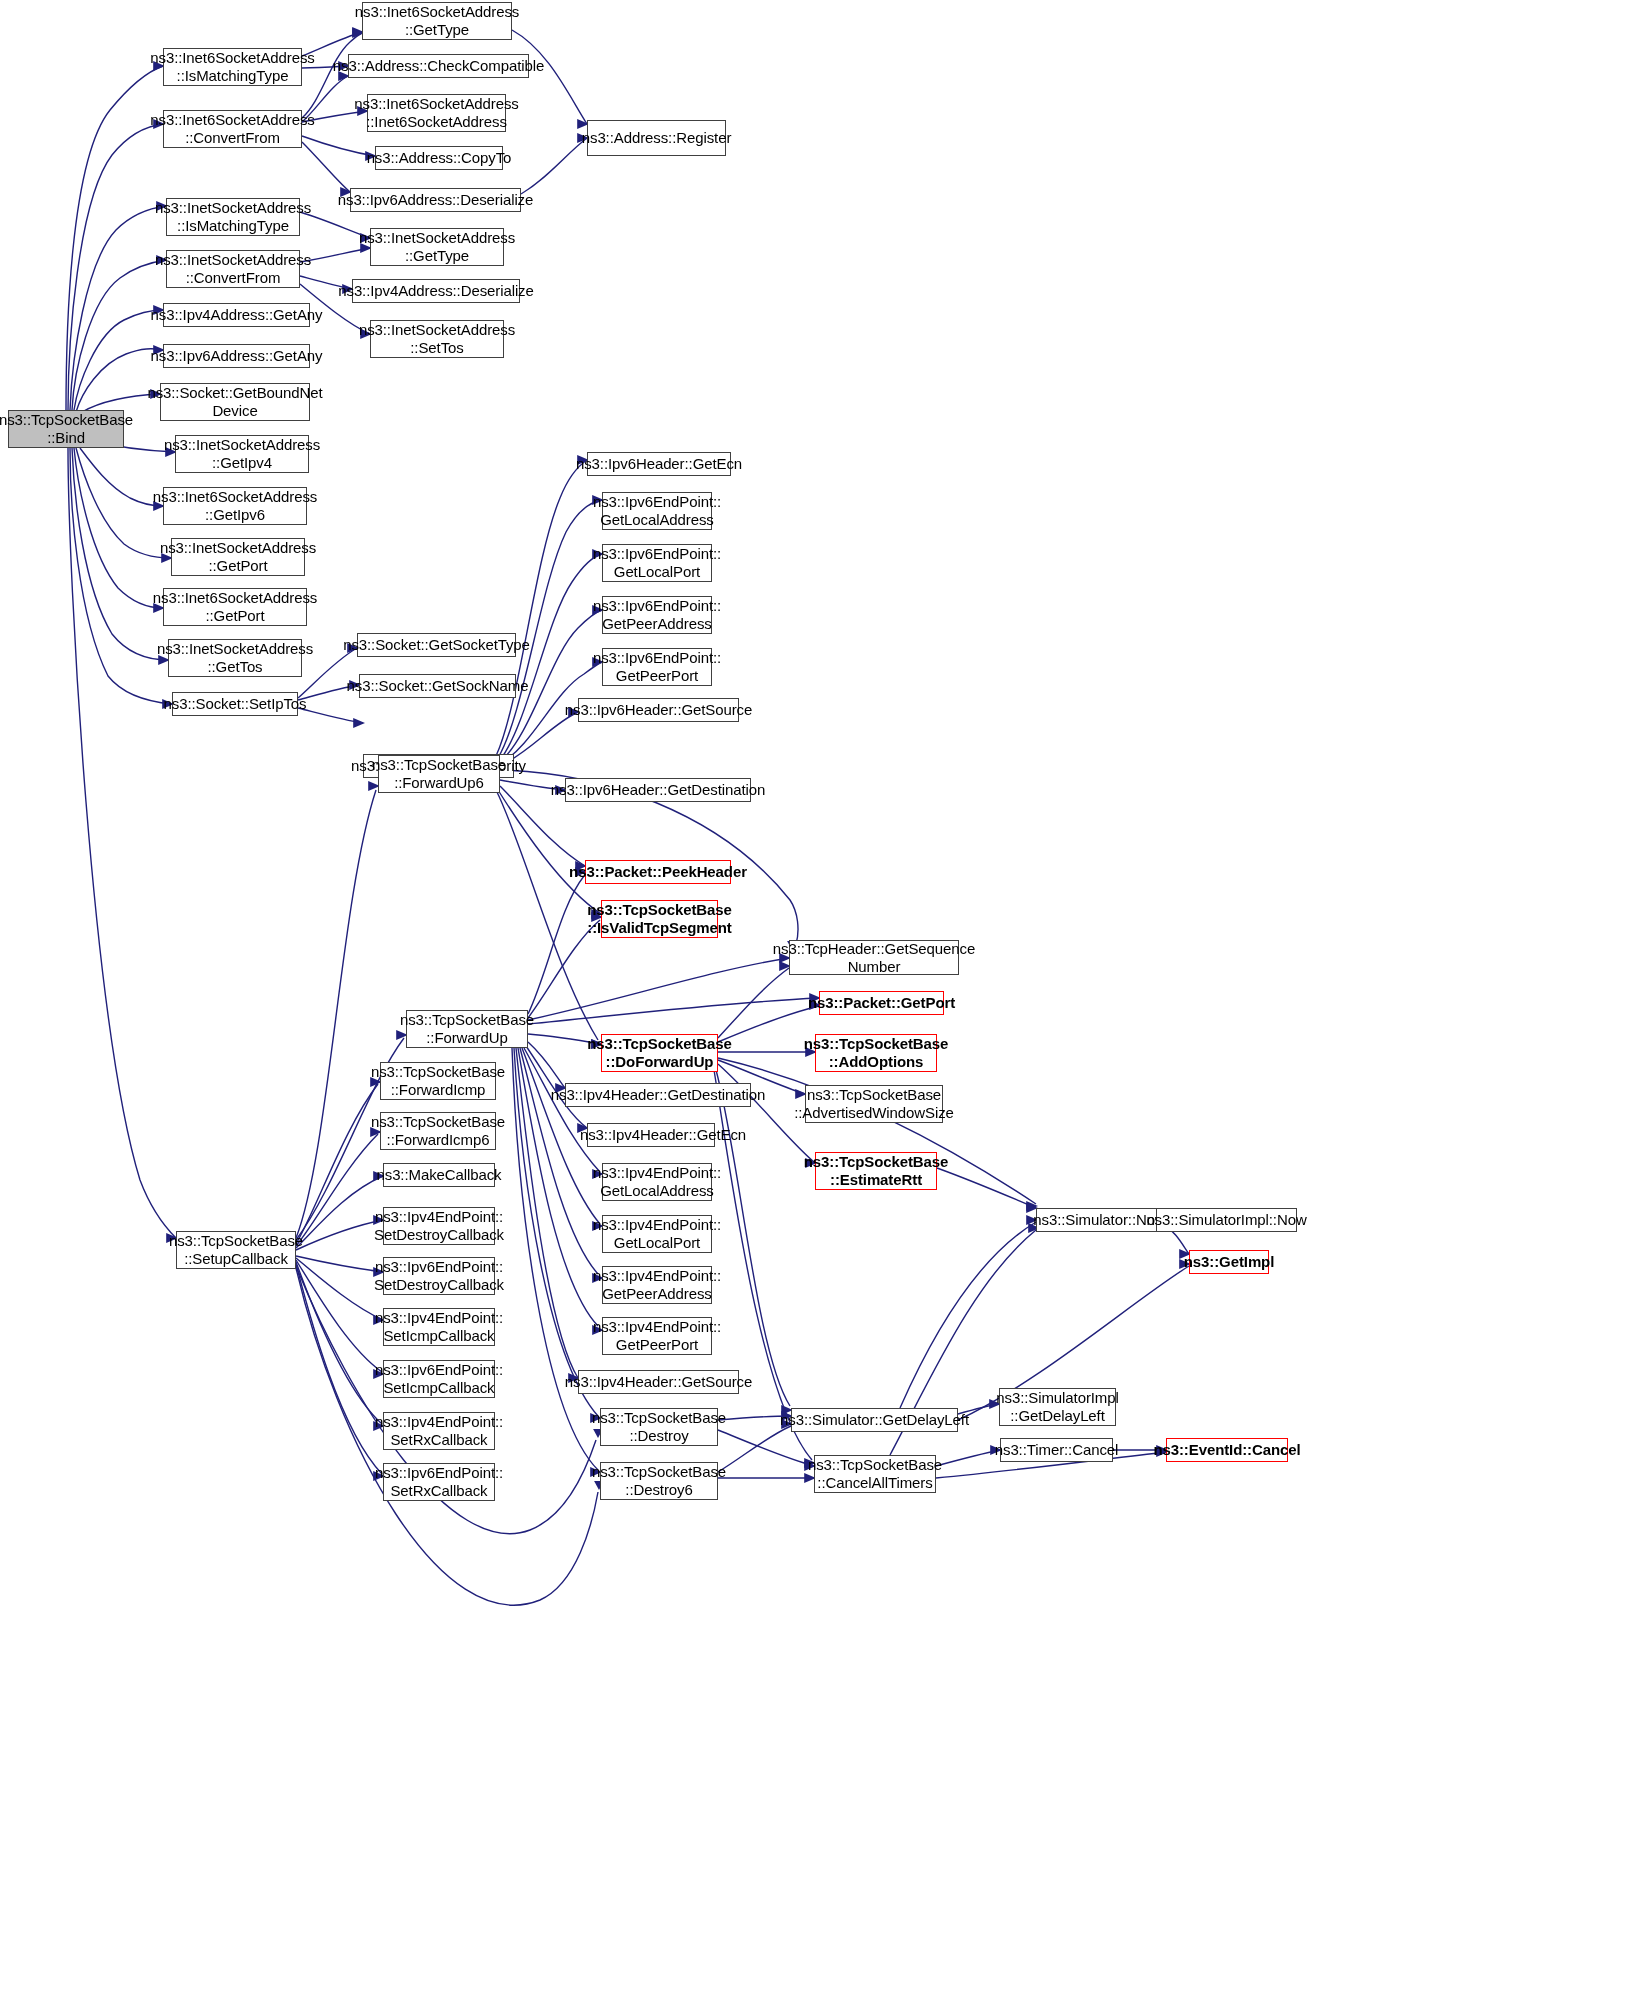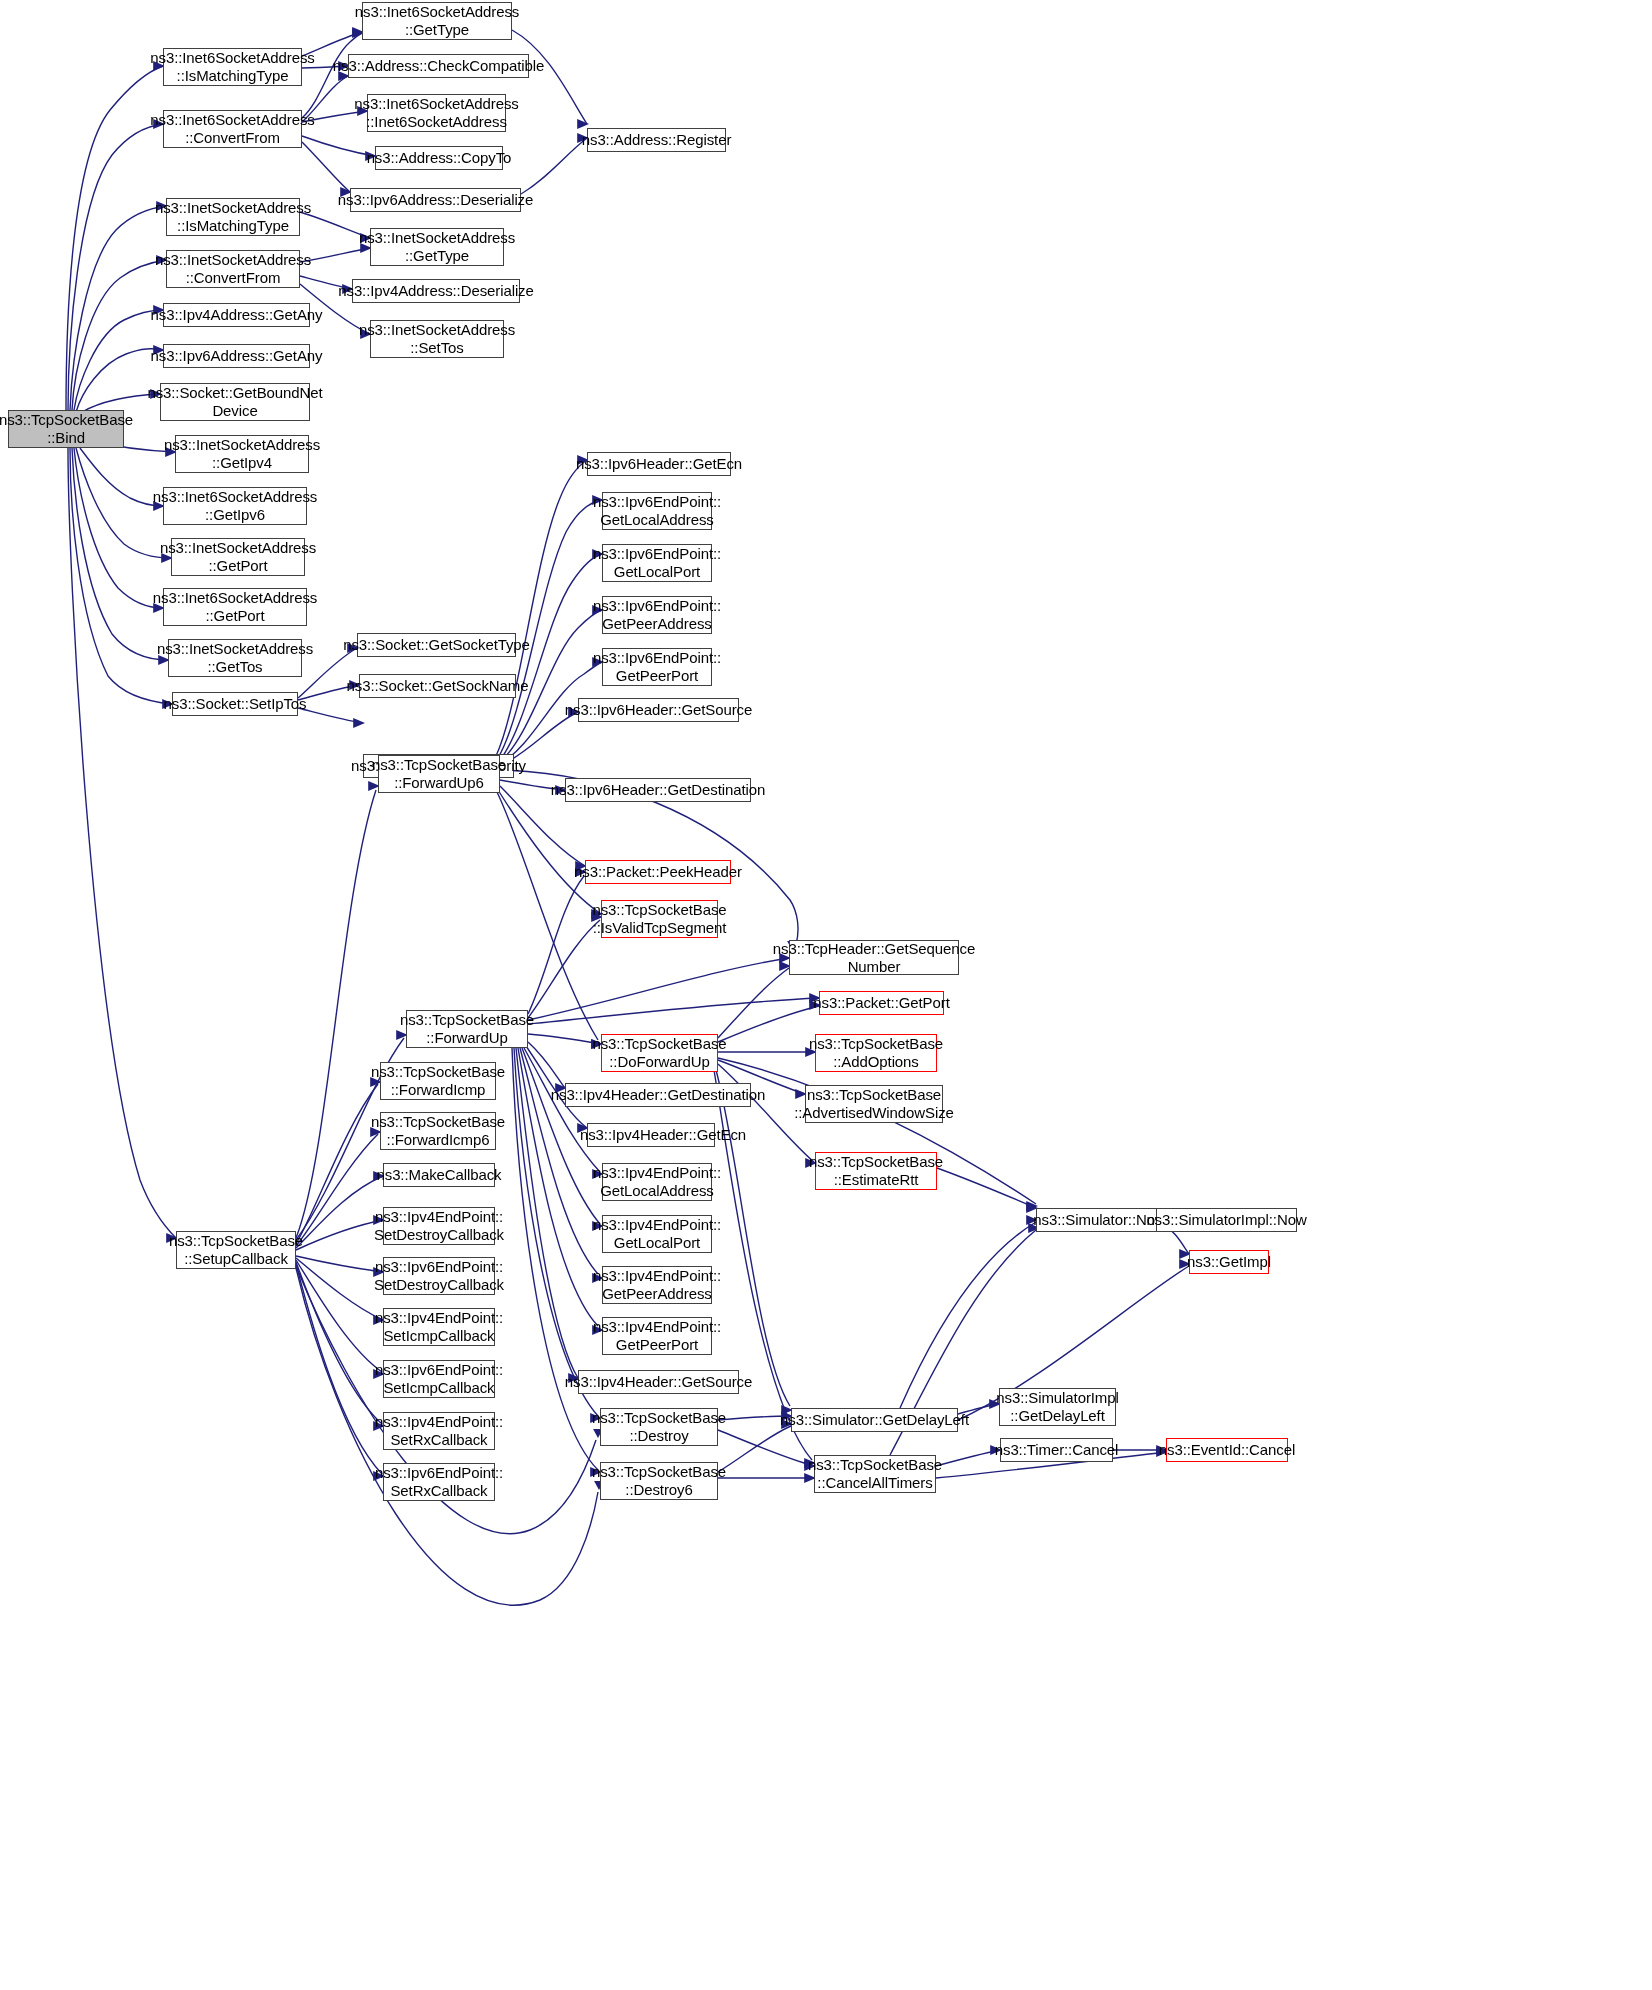--- a/index.html
+++ b/index.html
@@ -34,20 +34,21 @@
     text-align: center;
     display: flex;
     align-items: center;
     justify-content: center;
     white-space: pre-line;
     padding: 1px 3px;
     letter-spacing: -0.1px;
   }
   .node.red {
     border-color: #ff0000;
+    font-weight: bold;
   }
   .node.root {
     background: #bfbfbf;
     border-color: #404040;
   }
   .edge-path {
     fill: none;
     stroke: #20207a;
     stroke-width: 1.4;
   }
@@ -248,21 +249,21 @@
 ::IsMatchingType</div>
     <div class="node" style="left: 163px; top: 110px; width: 139px; height: 38px;">ns3::Inet6SocketAddress
 ::ConvertFrom</div>
     <div class="node" style="left: 362px; top: 2px; width: 150px; height: 38px;">ns3::Inet6SocketAddress
 ::GetType</div>
     <div class="node" style="left: 348px; top: 54px; width: 181px; height: 24px;">ns3::Address::CheckCompatible</div>
     <div class="node" style="left: 367px; top: 94px; width: 139px; height: 38px;">ns3::Inet6SocketAddress
 ::Inet6SocketAddress</div>
     <div class="node" style="left: 375px; top: 146px; width: 128px; height: 24px;">ns3::Address::CopyTo</div>
     <div class="node" style="left: 350px; top: 188px; width: 171px; height: 24px;">ns3::Ipv6Address::Deserialize</div>
-    <div class="node" style="left: 587px; top: 128px; width: 139px; height: 24px;">ns3::Address::Register</div>
+    <div class="node" style="left: 587px; top: 120px; width: 139px; height: 36px;">ns3::Address::Register</div>
     <div class="node" style="left: 166px; top: 198px; width: 134px; height: 38px;">ns3::InetSocketAddress
 ::IsMatchingType</div>
     <div class="node" style="left: 166px; top: 250px; width: 134px; height: 38px;">ns3::InetSocketAddress
 ::ConvertFrom</div>
     <div class="node" style="left: 370px; top: 228px; width: 134px; height: 38px;">ns3::InetSocketAddress
 ::GetType</div>
     <div class="node" style="left: 352px; top: 279px; width: 168px; height: 24px;">ns3::Ipv4Address::Deserialize</div>
     <div class="node" style="left: 370px; top: 320px; width: 134px; height: 38px;">ns3::InetSocketAddress
 ::SetTos</div>
     <div class="node" style="left: 163px; top: 303px; width: 147px; height: 24px;">ns3::Ipv4Address::GetAny</div>

